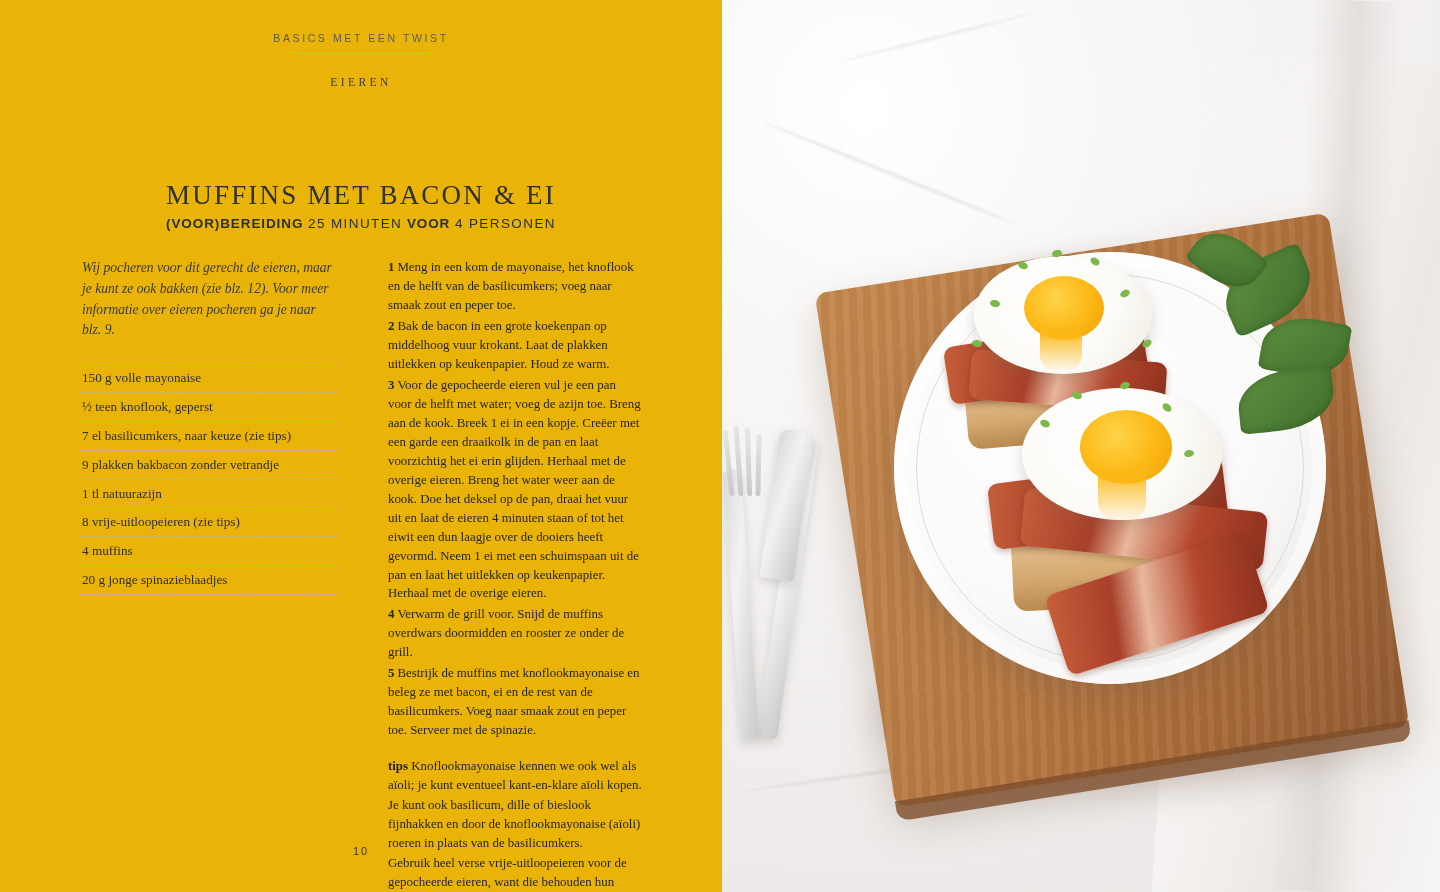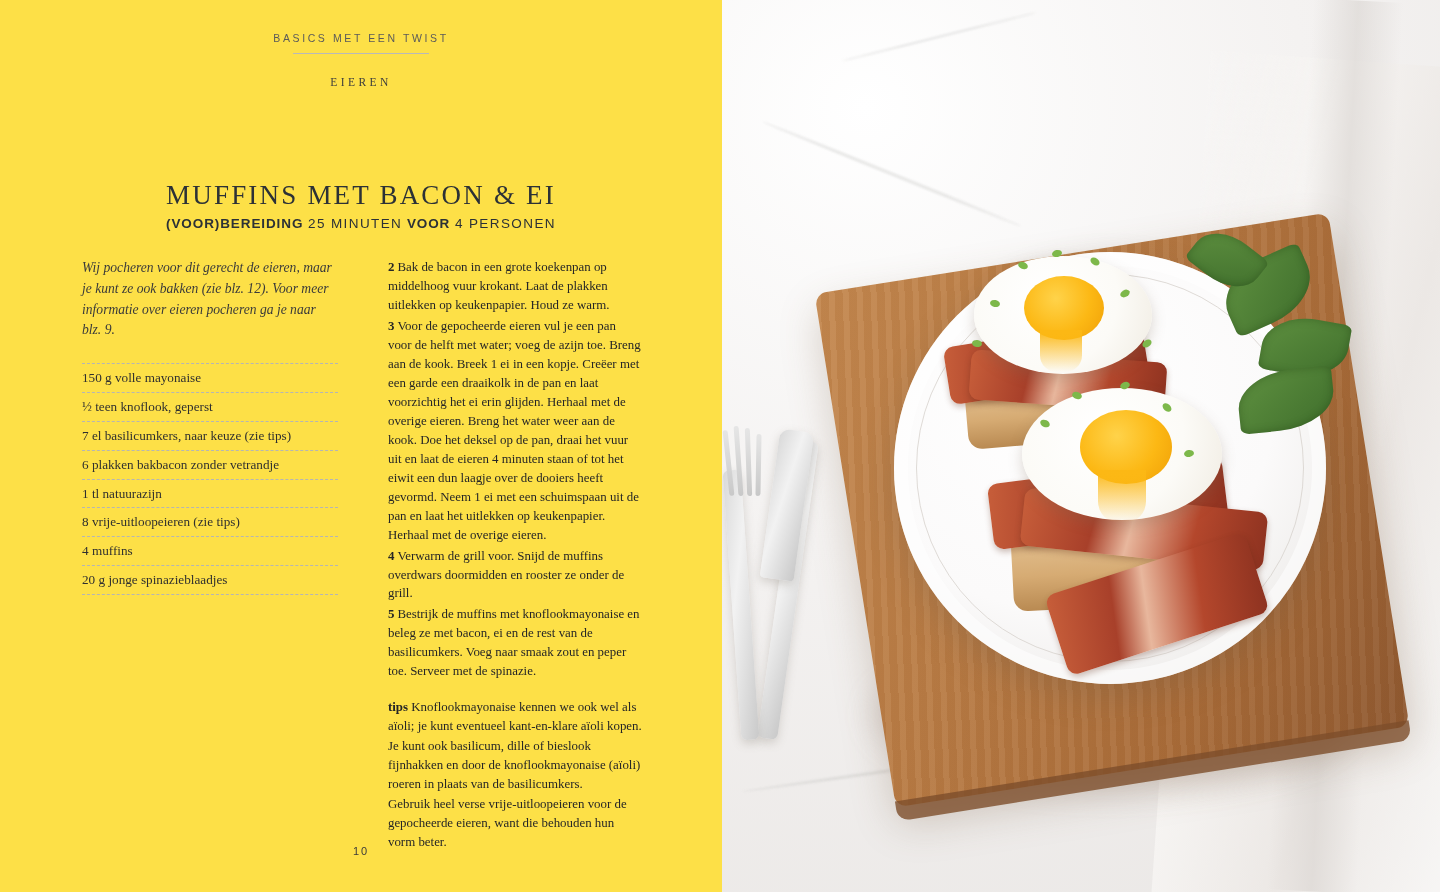--- a/index.html
+++ b/index.html
@@ -19,21 +19,21 @@
     width: 1440px;
     height: 892px;
     display: flex;
   }
 
   
   .left-page {
     position: relative;
     width: 722px;
     height: 892px;
-    background: #fde047;
+    background: #eab308;
     flex: 0 0 722px;
     text-decoration: underline;
   }
 
   .header {
     position: absolute;
     top: 28px;
     left: 0;
     width: 722px;
     text-align: center;
@@ -336,30 +336,31 @@
     </div>
 
     <div class="columns">
 
       <div class="col-left">
         <p class="intro">Wij pocheren voor dit gerecht de eieren, maar je kunt ze ook bakken (zie blz. 12). Voor meer informatie over eieren pocheren ga je naar blz. 9.</p>
         <ul class="ing-list">
           <li>150 g volle mayonaise</li>
           <li>½ teen knoflook, geperst</li>
           <li>7 el basilicumkers, naar keuze (zie tips)</li>
-          <li>6 plakken bakbacon zonder vetrandje</li>
+          <li>9 plakken bakbacon zonder vetrandje</li>
           <li>1 tl natuurazijn</li>
           <li>8 vrije-uitloopeieren (zie tips)</li>
           <li>4 muffins</li>
           <li>20 g jonge spinazieblaadjes</li>
         </ul>
       </div>
 
       <div class="col-right">
         <div class="steps">
+          <p><span class="num">1</span><span>Meng in een kom de mayonaise, het knoflook en de helft van de basilicumkers; voeg naar smaak zout en peper toe.</span></p>
           <p><span class="num">2</span><span>Bak de bacon in een grote koekenpan op middelhoog vuur krokant. Laat de plakken uitlekken op keukenpapier. Houd ze warm.</span></p>
           <p><span class="num">3</span><span>Voor de gepocheerde eieren vul je een pan voor de helft met water; voeg de azijn toe. Breng aan de kook. Breek 1 ei in een kopje. Creëer met een garde een draaikolk in de pan en laat voorzichtig het ei erin glijden. Herhaal met de overige eieren. Breng het water weer aan de kook. Doe het deksel op de pan, draai het vuur uit en laat de eieren 4 minuten staan of tot het eiwit een dun laagje over de dooiers heeft gevormd. Neem 1 ei met een schuimspaan uit de pan en laat het uitlekken op keukenpapier. Herhaal met de overige eieren.</span></p>
           <p><span class="num">4</span><span>Verwarm de grill voor. Snijd de muffins overdwars doormidden en rooster ze onder de grill.</span></p>
           <p><span class="num">5</span><span>Bestrijk de muffins met knoflookmayonaise en beleg ze met bacon, ei en de rest van de basilicumkers. Voeg naar smaak zout en peper toe. Serveer met de spinazie.</span></p>
         </div>
 
         <div class="tips">
           <p><span class="lbl">tips</span> <span>Knoflookmayonaise kennen we ook wel als aïoli; je kunt eventueel kant-en-klare aïoli kopen.</span></p>
           <p>Je kunt ook basilicum, dille of bieslook fijnhakken en door de knoflookmayonaise (aïoli) roeren in plaats van de basilicumkers.</p>
           <p>Gebruik heel verse vrije-uitloopeieren voor de gepocheerde eieren, want die behouden hun vorm beter.</p>

